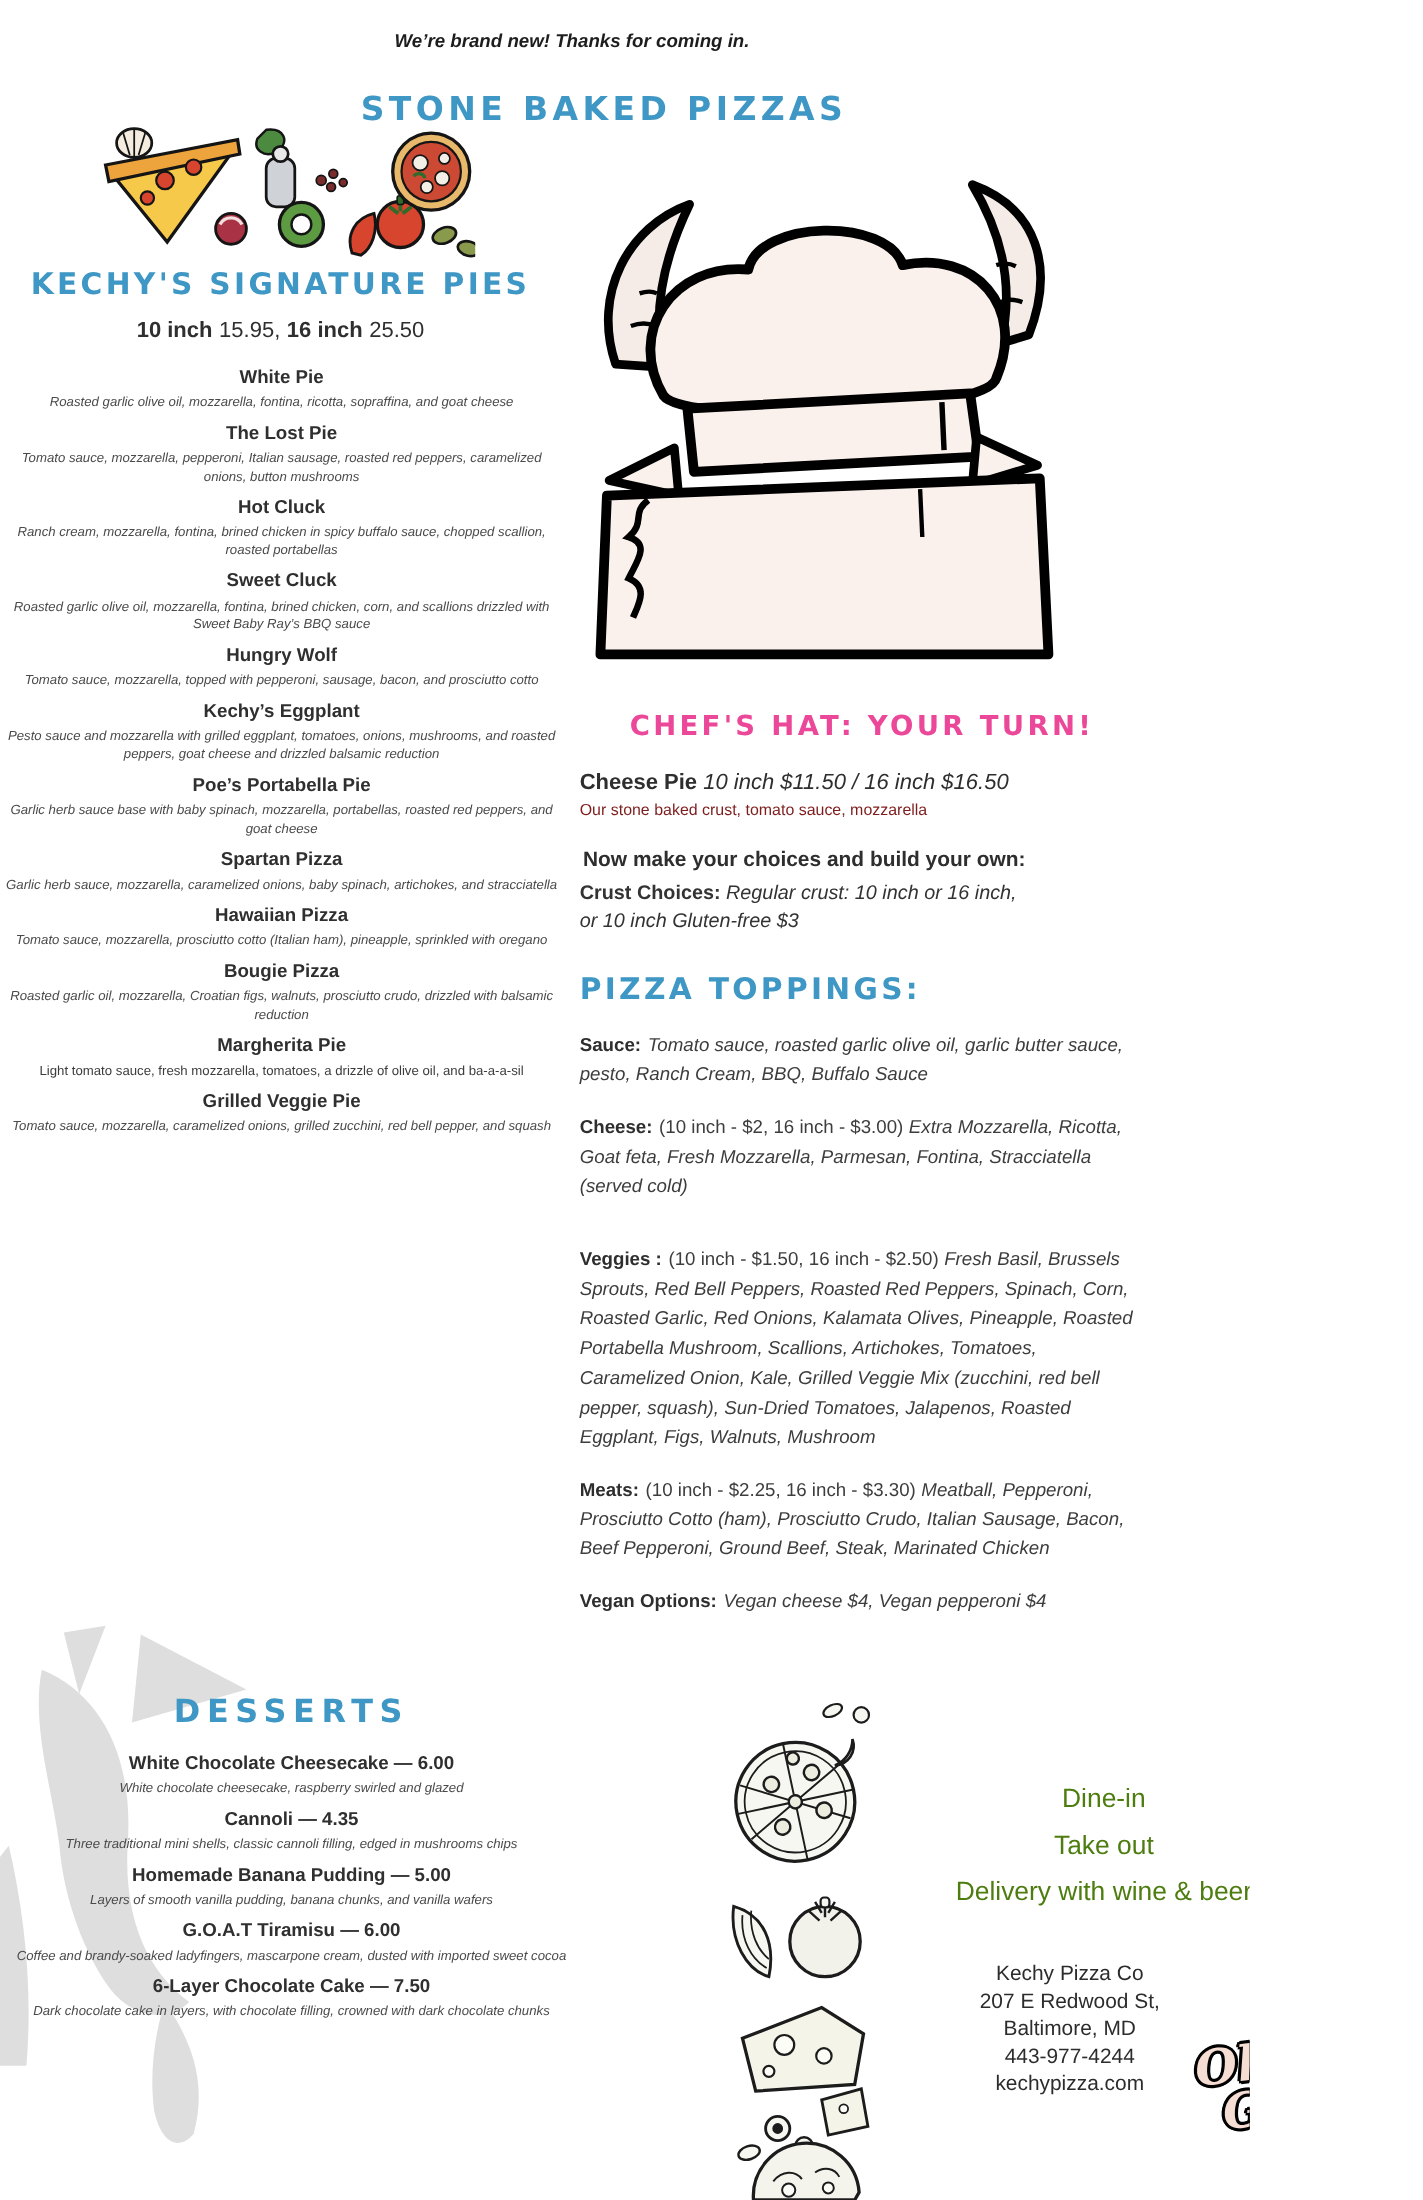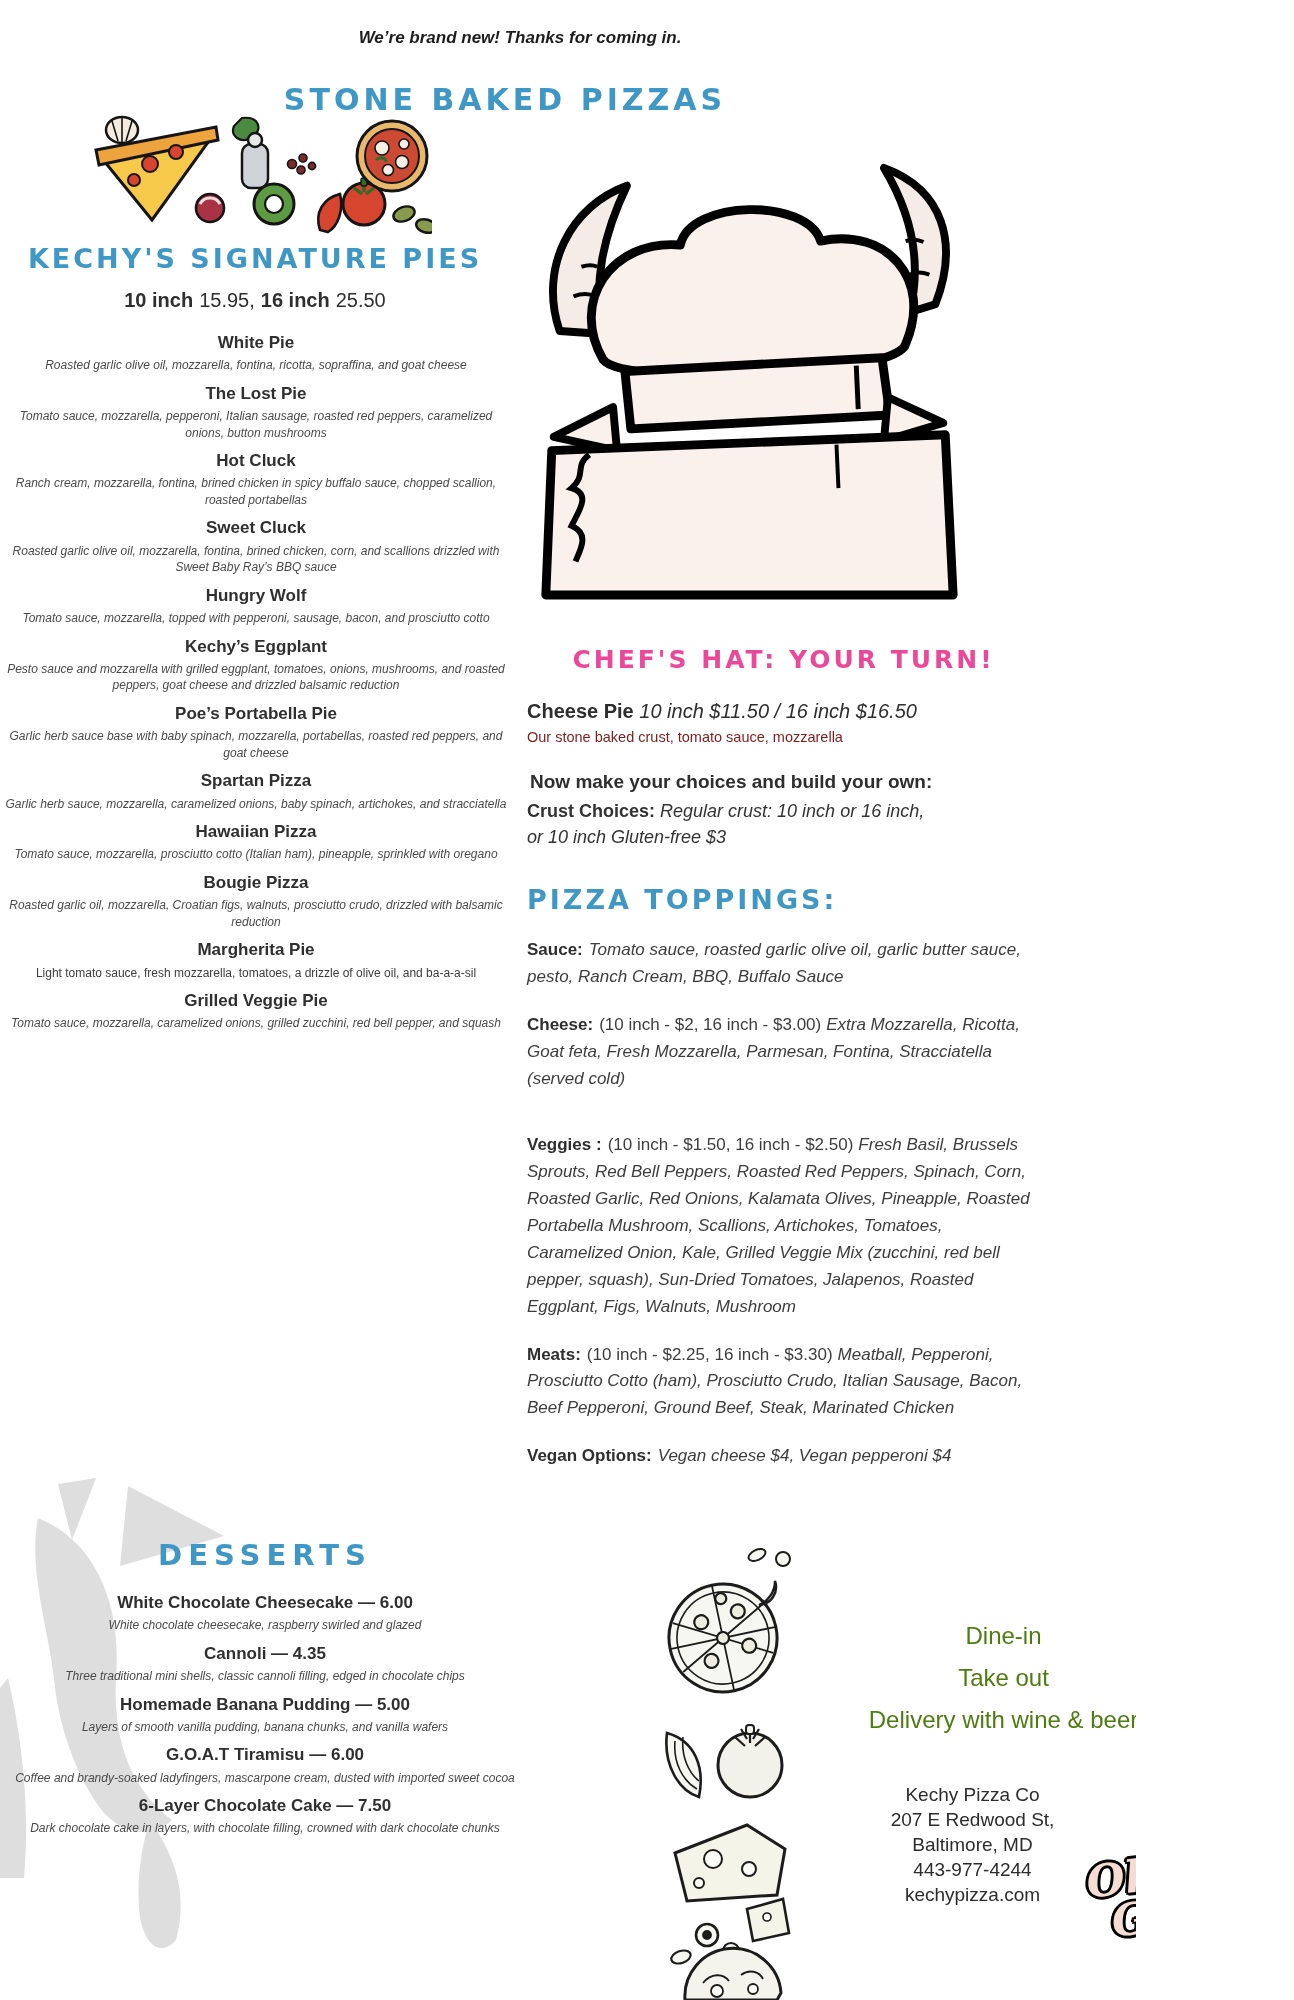--- a/index.html
+++ b/index.html
@@ -3,21 +3,21 @@
 <meta charset="utf-8">
 <style>
   html,body{margin:0;padding:0;background:#ffffff;}
   .page{position:relative;width:1136px;height:2000px;background:#fff;overflow:hidden;
         font-family:"Liberation Sans",sans-serif;color:#333;}
   .abs{position:absolute;}
   .c{text-align:center;}
 
   .banner{left:0;top:28px;width:1040px;font-size:17px;font-weight:700;font-style:italic;color:#1d1d1d;}
   .main-title{left:0;top:82px;width:1010px;font-size:30px;font-weight:800;letter-spacing:4px;color:#3E97C4;
-              font-family:"DejaVu Sans",sans-serif;}
+              font-family:"DejaVu Sans",sans-serif;padding-left:44px;}
 
   .sig-head{left:0;top:243px;width:510px;font-size:27px;font-weight:800;letter-spacing:3px;color:#3E97C4;
             font-family:"DejaVu Sans",sans-serif;}
   .pricing{left:0;top:289px;width:510px;font-size:20px;color:#2f2f2f;}
   .pricing .b{font-weight:800;}
   .pricing span{margin:16px 3px;}
 
   .sig-items{left:0;top:332px;width:512px;}
   .mi{margin-bottom:9px;}
   .mi-name{font-size:17px;font-weight:800;color:#2f2f2f;line-height:1.25;margin-bottom:4px;}
@@ -252,21 +252,21 @@
   </svg>
 
   <div class="abs desserts c">
     <div class="des-head">DESSERTS</div>
     <div class="mi">
         <div class="mi-name">White Chocolate Cheesecake — 6.00</div>
         <div class="mi-desc">White chocolate cheesecake, raspberry swirled and glazed</div>
       </div>
     <div class="mi">
         <div class="mi-name">Cannoli  — 4.35</div>
-        <div class="mi-desc">Three traditional mini shells, classic cannoli filling, edged in chocolate chips</div>
+        <div class="mi-desc">Three traditional mini shells, classic cannoli filling, edged in mushrooms chips</div>
       </div>
     <div class="mi">
         <div class="mi-name">Homemade Banana Pudding — 5.00</div>
         <div class="mi-desc">Layers of smooth vanilla pudding, banana chunks, and vanilla wafers</div>
       </div>
     <div class="mi">
         <div class="mi-name">G.O.A.T Tiramisu — 6.00</div>
         <div class="mi-desc">Coffee and brandy-soaked ladyfingers, mascarpone cream, dusted with imported sweet cocoa</div>
       </div>
     <div class="mi">

